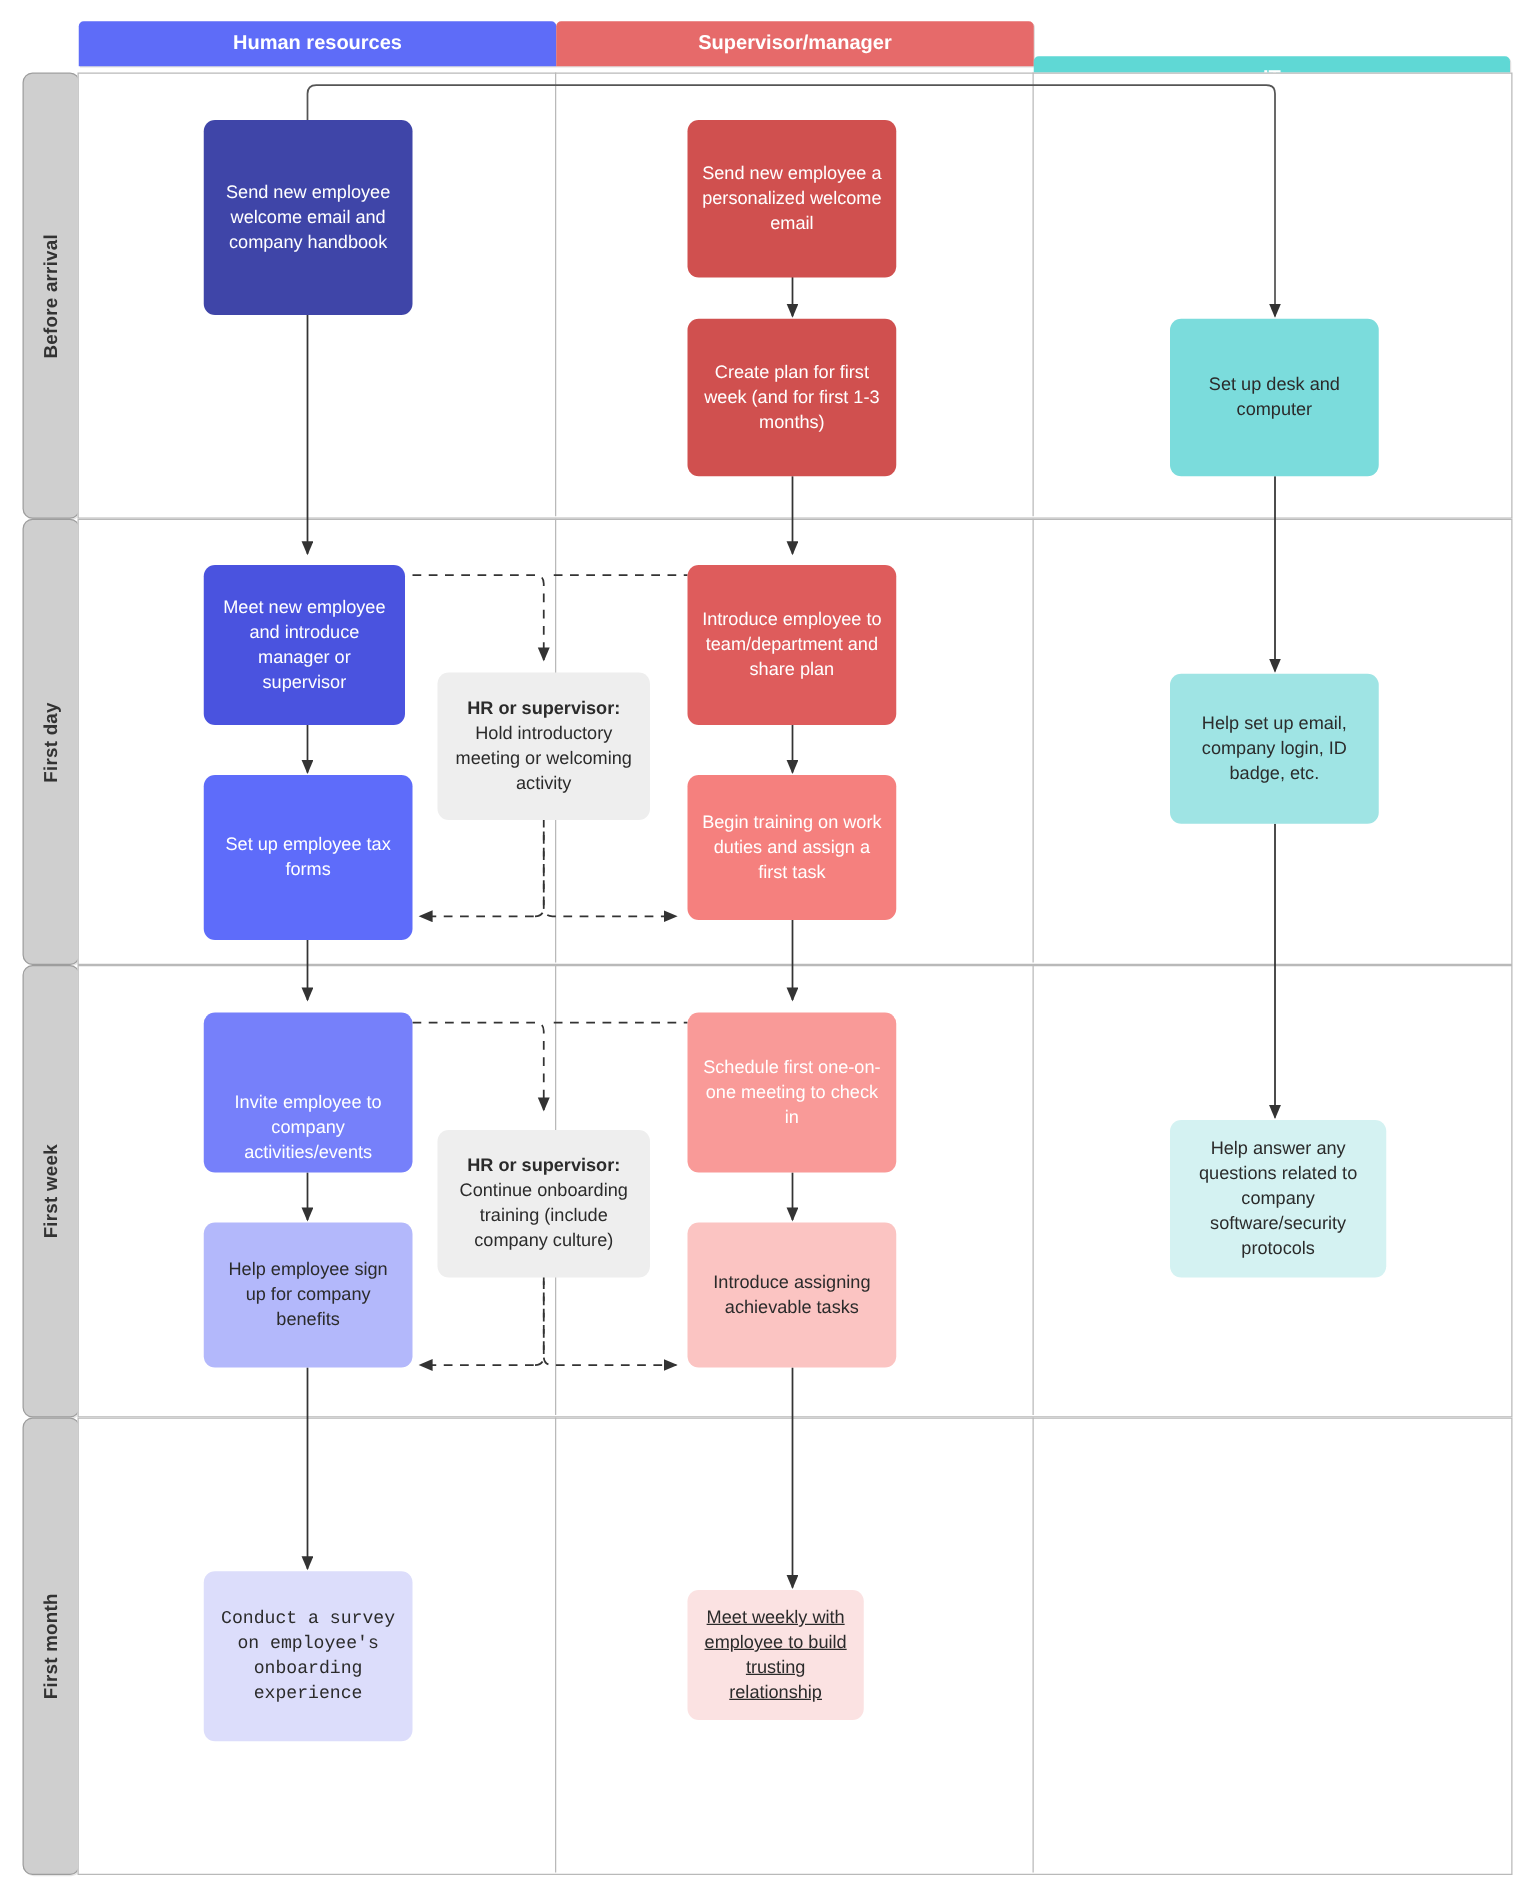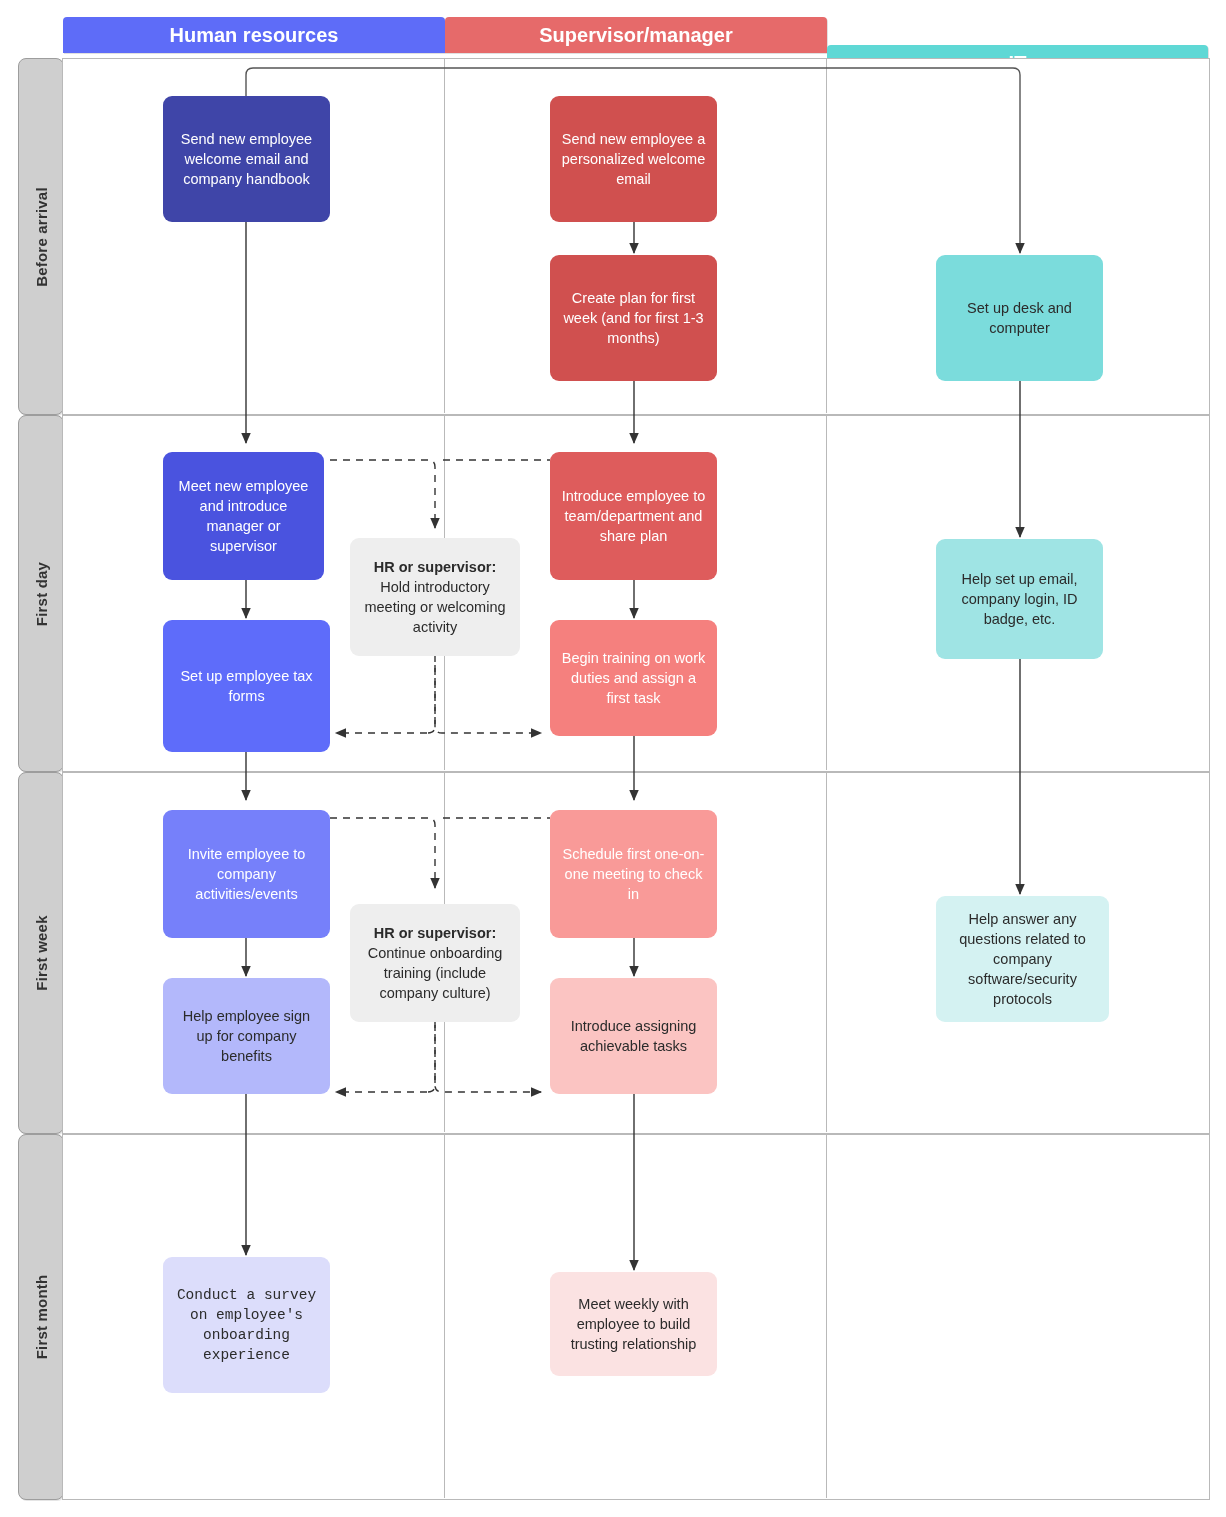--- a/index.html
+++ b/index.html
@@ -14,21 +14,21 @@
   .lane-strip .lbl{
     position:absolute;left:50%;top:50%;
     transform:translate(-50%,-50%) rotate(-90deg);
     white-space:nowrap;font-weight:bold;font-size:15px;color:#333;
     letter-spacing:.2px;
   }
   .lane-body{
     position:absolute;background:#ffffff;border:1px solid #b9b9b9;
   }
   .col-head{
-    position:absolute;color:#fff;font-weight:bold;font-size:20px;
+    position:absolute;color:#fff;font-weight:bold;font-size:16px;
     display:flex;align-items:center;justify-content:center;
     border-radius:4px 4px 0 0;box-shadow:1px 1px 0 rgba(0,0,0,.12);
   }
   .col-div{position:absolute;width:1px;background:#b9b9b9;}
 
   
   .node{
     position:absolute;border-radius:9px;
     display:flex;align-items:center;justify-content:center;
     text-align:center;font-size:14.5px;line-height:1.38;
@@ -137,21 +137,21 @@
 
     <g fill="none" stroke="#333" stroke-width="1.4" stroke-dasharray="7,6">
       <path d="M330,818 L428,818 Q435,818 435,825 L435,888" marker-end="url(#arw)"></path>
       <path d="M443,818 L550,818"></path>
       <path d="M435,1021 L435,1085 Q435,1092 442,1092 L541,1092" marker-end="url(#arw)"></path>
       <path d="M428,1092 Q435,1092 435,1085 L435,1025"></path>
       <path d="M427,1092 L336,1092" marker-end="url(#arw)"></path>
     </g>
   </svg>
 
-  <div class="node white-text" style="left:163px;top:96px;width:167px;height:126px;background:#3F45A8;justify-content:flex-end;">
+  <div class="node white-text" style="left:163px;top:96px;width:167px;height:156px;background:#3F45A8;justify-content:flex-end;">
     <span>Send new employee welcome email and company handbook</span>
   </div>
   <div class="node white-text" style="left:550px;top:96px;width:167px;height:126px;background:#D0504F;">
     <span>Send new employee a personalized welcome email</span>
   </div>
   <div class="node white-text" style="left:550px;top:255px;width:167px;height:126px;background:#D0504F;">
     <span>Create plan for first week (and for first 1-3 months)</span>
   </div>
   <div class="node dark-text" style="left:936px;top:255px;width:167px;height:126px;background:#7BDCDC;">
     <span>Set up desk and computer</span>
@@ -172,21 +172,21 @@
   <div class="node dark-text" style="left:936px;top:539px;width:167px;height:120px;background:#9FE4E4;">
     <span>Help set up email, company login, ID badge, etc.</span>
   </div>
   <div class="note" style="left:350px;top:538px;width:170px;height:118px;background:#EEEEEE;">
     <span>
       <b>HR or supervisor:</b><br>
       <span>Hold introductory meeting or welcoming activity</span>
     </span>
   </div>
 
-  <div class="node white-text" style="left:163px;top:810px;width:167px;height:128px;background:#7680FA;">
+  <div class="node white-text" style="left:163px;top:810px;width:167px;height:128px;background:#7680FA;align-items:flex-end;">
     <span>Invite employee to company activities/events</span>
   </div>
   <div class="node dark-text" style="left:163px;top:978px;width:167px;height:116px;background:#B3B8FB;">
     <span>Help employee sign up for company benefits</span>
   </div>
   <div class="node white-text" style="left:550px;top:810px;width:167px;height:128px;background:#F99A98;">
     <span>Schedule first one-on-one meeting to check in</span>
   </div>
   <div class="node dark-text" style="left:550px;top:978px;width:167px;height:116px;background:#FBC4C2;">
     <span>Introduce assigning achievable tasks</span>
@@ -197,17 +197,17 @@
   <div class="note" style="left:350px;top:904px;width:170px;height:118px;background:#EEEEEE;">
     <span>
       <b>HR or supervisor:</b><br>
       <span>Continue onboarding training (include company culture)</span>
     </span>
   </div>
 
   <div class="node dark-text" style="left:163px;top:1257px;width:167px;height:136px;background:#DCDDFB;font-family:Liberation Mono, monospace;">
     <span>Conduct a survey on employee's onboarding experience</span>
   </div>
-  <div class="node dark-text" style="left:550px;top:1272px;width:167px;height:104px;background:#FBE2E2;">
+  <div class="node dark-text" style="left:550px;top:1272px;width:141px;height:104px;background:#FBE2E2;text-decoration:underline;">
     <span>Meet weekly with employee to build trusting relationship</span>
   </div>
 
 </div>
 
 </body></html>

